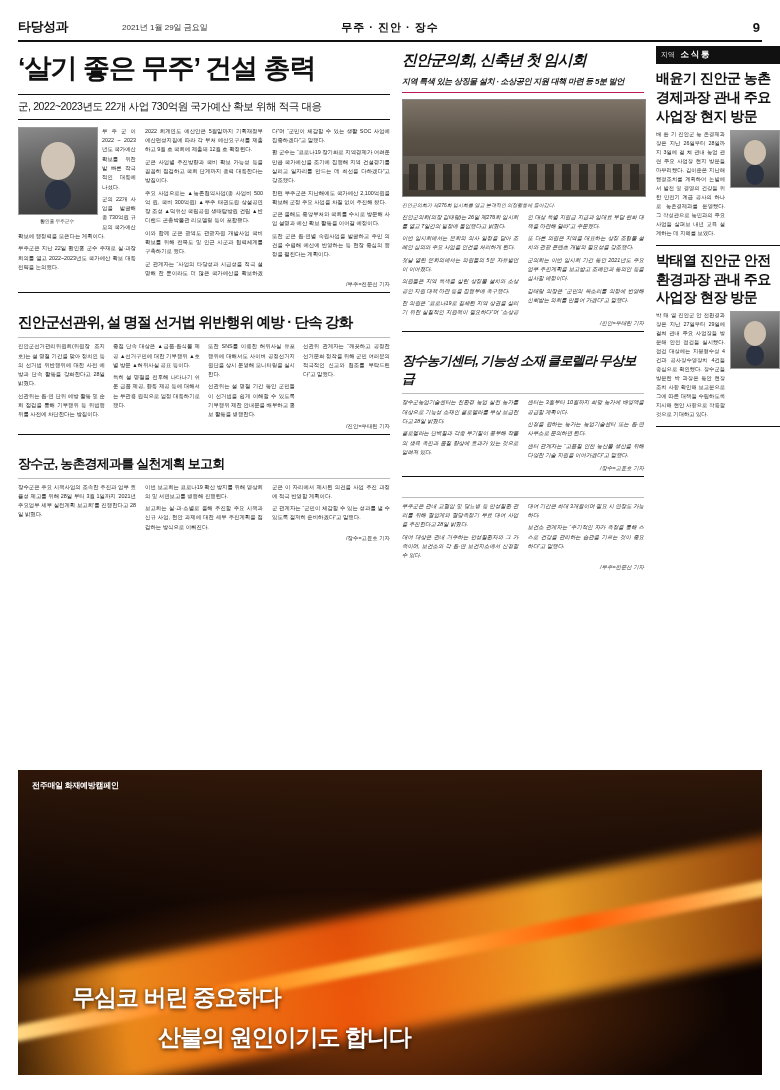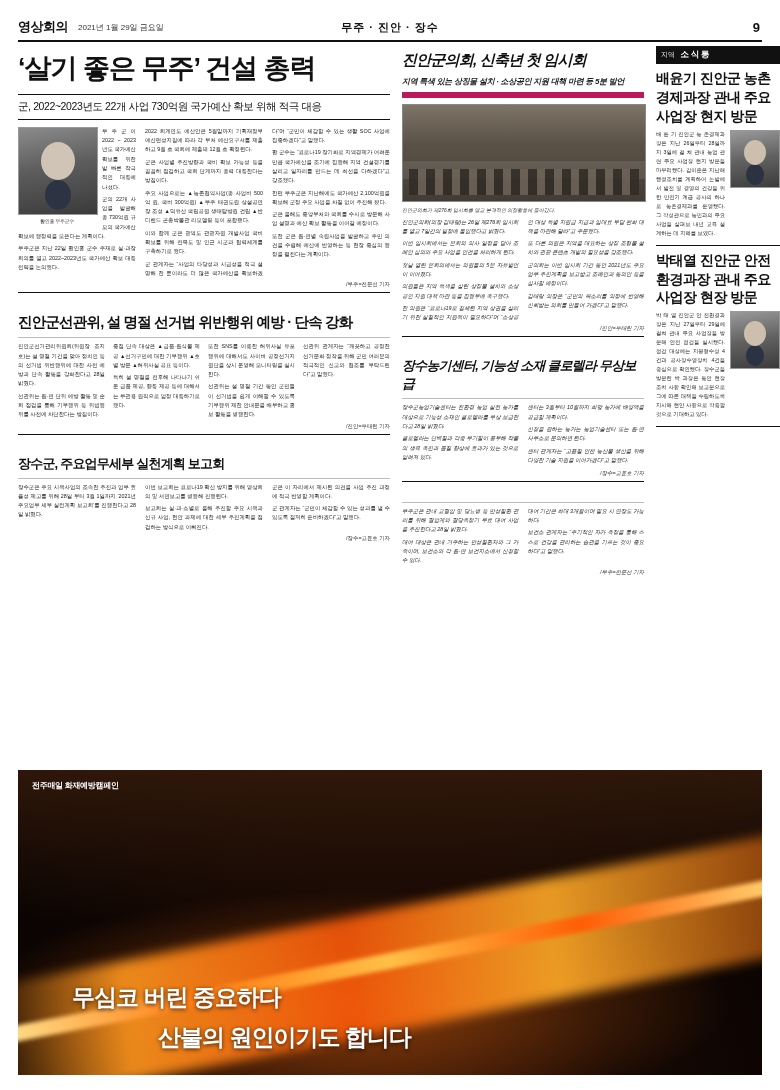--- a/index.html
+++ b/index.html
@@ -15,21 +15,21 @@
   
   .masthead{
     position:absolute;left:18px;top:14px;width:744px;height:26px;
     border-bottom:2px solid #111;
     display:flex;align-items:center;
   }
   .mh-logo{
     font-weight:bold;font-size:13px;letter-spacing:-0.5px;
     border:0;padding-right:8px;color:#111;
   }
-  .mh-date{font-size:8px;color:#333;padding-left:2px;}
+  .mh-date{font-size:8px;color:#333;padding-left:2px;margin-left:44px;}
   .mh-center{
     position:absolute;left:0;right:0;text-align:center;
     font-size:11px;font-weight:bold;letter-spacing:1px;
   }
   .mh-page{position:absolute;right:2px;font-size:13px;font-weight:bold;}
 
   
   .content{position:absolute;left:18px;top:46px;width:744px;}
 
   .colL{position:absolute;left:0;top:0;width:372px;}
@@ -49,21 +49,21 @@
     padding:5px 0 5px 0;border-top:1px solid #111;border-bottom:1px solid #111;
     margin-bottom:7px;
   }
 
   .hl-mid{
     font-size:15px;font-weight:bold;letter-spacing:-0.8px;
     line-height:1.3;margin:4px 0 6px 0;
   }
   .mid-sub{
     font-size:8px;font-weight:bold;color:#222;letter-spacing:-0.3px;
-    border-bottom:6px solid #be185d;padding-bottom:5px;margin-bottom:6px;
+    border-bottom:1px solid #be185d;padding-bottom:5px;margin-bottom:6px;
   }
 
   .hl-sec{
     font-size:14.5px;font-weight:bold;letter-spacing:-0.8px;margin:5px 0 5px 0;
   }
   .hl-sec.small{font-size:13px;}
 
   
   .body3{column-count:3;column-gap:9px;font-size:5.4px;line-height:1.72;text-align:justify;color:#222;}
   .body4{column-count:4;column-gap:8px;font-size:5.4px;line-height:1.72;text-align:justify;color:#222;}
@@ -154,21 +154,21 @@
   }
 
   .sec-block{margin-top:20px;}
 </style>
 </head>
 <body>
 
 <div class="page">
 
   <div class="masthead">
-    <span class="mh-logo">영상회의</span>
+    <span class="mh-logo">타당성과</span>
     <span class="mh-date">2021년 1월 29일 금요일</span>
     <span class="mh-center">무주 · 진안 · 장수</span>
     <span class="mh-page">9</span>
   </div>
 
   <div class="content">
 
     <div class="colL">
 
       <div>
@@ -209,21 +209,21 @@
           <p>또한 SNS를 이용한 허위사실 유포 행위에 대해서도 사이버 공정선거지원단을 상시 운영해 모니터링을 실시한다.</p>
           <p>선관위는 설 명절 기간 동안 군민들이 선거법을 쉽게 이해할 수 있도록 기부행위 제한 안내문을 배부하고 홍보 활동을 병행한다.</p>
           <p>선관위 관계자는 “깨끗하고 공정한 선거문화 정착을 위해 군민 여러분의 적극적인 신고와 협조를 부탁드린다”고 말했다.</p>
         </div>
         <div class="byline">/진안=우태린 기자</div>
       </div>
 
       <div class="rule-thick"></div>
 
       <div class="sec-block">
-        <div class="hl-sec small">장수군, 주요업무세부 실천계획 보고회</div>
+        <div class="hl-sec small">장수군, 농촌경제과를 실천계획 보고회</div>
         <div class="rule-thin"></div>
         <div class="body3">
           <p>장수군은 주요 시책사업의 조속한 추진과 업무 효율성 제고를 위해 28일 부터 3월 1일까지 ‘2021년 주요업무 세부 실천계획 보고회’를 진행한다고 28일 밝혔다.</p>
           <p>이번 보고회는 코로나19 확산 방지를 위해 영상회의 및 서면보고를 병행해 진행된다.</p>
           <p>보고회는 실·과·소별로 올해 추진할 주요 시책과 신규 사업, 현안 과제에 대한 세부 추진계획을 점검하는 방식으로 이뤄진다.</p>
           <p>군은 이 자리에서 제시된 의견을 사업 추진 과정에 적극 반영할 계획이다.</p>
           <p>군 관계자는 “군민이 체감할 수 있는 성과를 낼 수 있도록 철저히 준비하겠다”고 말했다.</p>
         </div>
         <div class="byline">/장수=고윤호 기자</div>
       </div>

